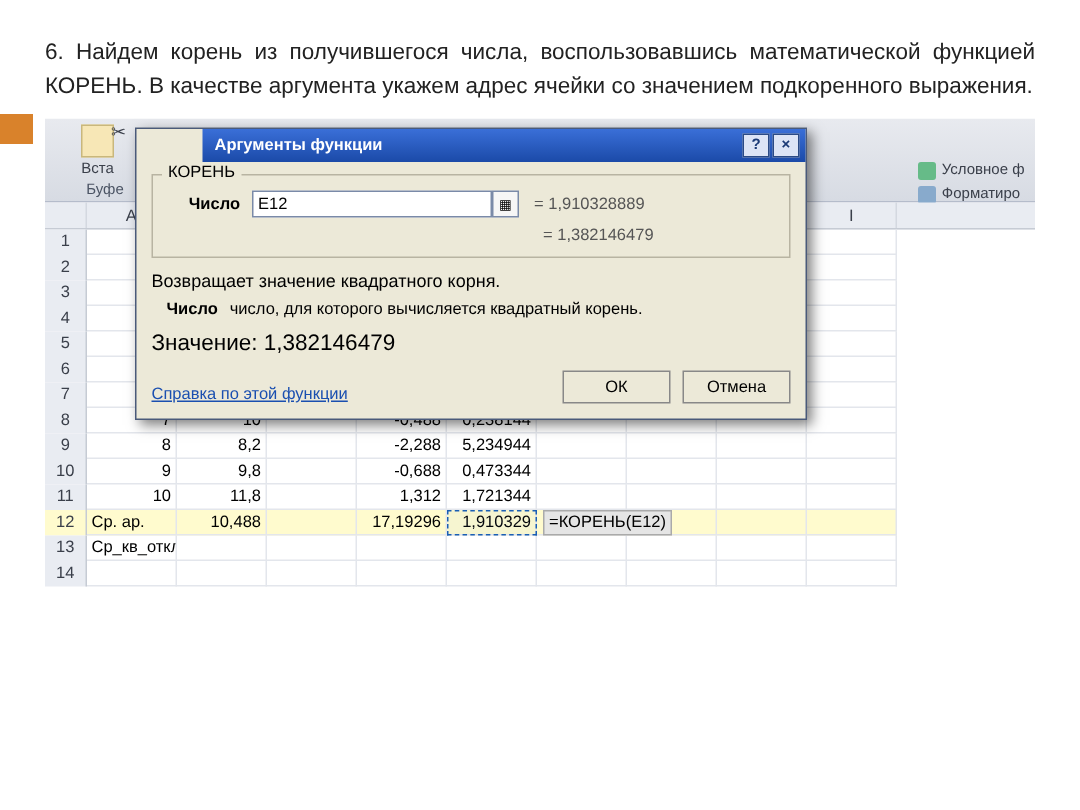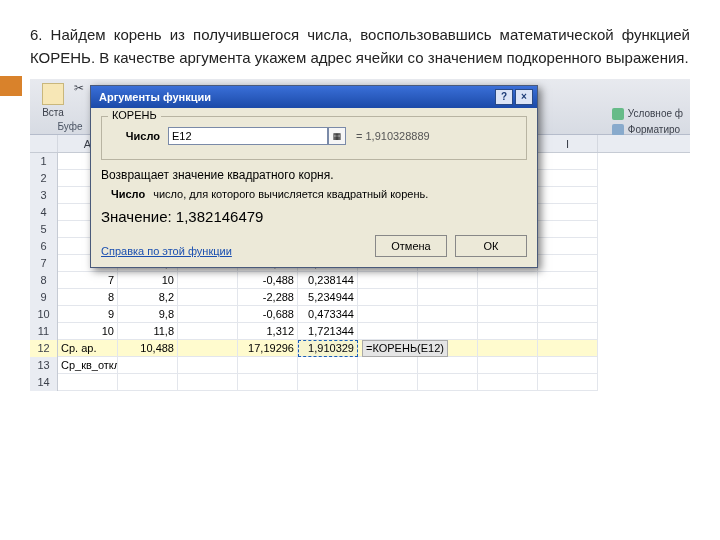--- a/index.html
+++ b/index.html
@@ -42,21 +42,21 @@
     left:0; right:0; top:0; height:56px;
     background: linear-gradient(#e8eaef,#d7dbe3);
     border-bottom:1px solid #b5bccb;
     font-size:10px; color:#3a3f4a;
   }
   .ribbon .grp {
     position:absolute; bottom:2px; text-align:center;
     color:#4b5464; font-size:10px;
   }
   .ribbon .box { position:absolute; border:1px solid #c3c9d6; background:#fff; height:16px; font-size:10px; padding:1px 4px; }
-  .paste { position:absolute; left:6px; top:4px; width:34px; height:40px; text-align:center; font-size:10px;}
+  .paste { position:absolute; left:18px; top:4px; width:34px; height:40px; text-align:center; font-size:10px;}
   .paste .icon { width:22px; height:22px; margin:0 auto 2px; background:#f7e7b6; border:1px solid #c9b77c;}
   .scissors { position:absolute; left:44px; top:2px; font-size:12px;}
   .ribbon .right { position:absolute; right:4px; top:4px; font-size:10px; line-height:14px; color:#3a3f4a;margin-top:24px;}
   .ribbon .right div { display:flex; align-items:center; gap:4px; margin-bottom:2px;}
   .ribbon .right .ico { width:12px; height:12px; background:#6b8; border-radius:2px; }
   
   .colhdr {
     position:absolute; left:0; right:0; top:56px; height:18px;
     display:flex; background:#e9ecf2; font-size:11px; border-bottom:1px solid #c6cbd4;
   }
@@ -77,20 +77,21 @@
     box-shadow:3px 3px 8px rgba(0,0,0,0.5);
     font-family: Tahoma, Arial, sans-serif;
     font-size:11px; color:#000;
   }
   .titlebar {
     height:22px;
     background:linear-gradient(#3a6fd8,#1b4aa8);
     color:#fff; font-weight:bold; font-size:11px;
     display:flex; align-items:center; justify-content:space-between;
     padding:0 4px 0 8px;
+    margin-left:44px;
   }
   .titlebar .btns { display:flex; gap:2px; }
   .titlebar .wbtn { width:18px; height:16px; background:#dce4f6; border:1px solid #2a4a86; color:#1b3a76; font-size:10px; text-align:center; line-height:14px; cursor:pointer;}
   .dlg-body { padding:8px 10px 10px 10px; }
   .fieldset { border:1px solid #b8b4a2; padding:10px 8px 8px 8px; position:relative; margin-bottom:8px;}
   .fieldset .legend { position:absolute; top:-8px; left:6px; background:#ece9d8; padding:0 4px; font-size:11px;}
   .argrow { display:flex; align-items:center; gap:8px; margin-bottom:6px;}
   .argrow .lbl { width:50px; text-align:right; font-weight:bold;}
   .argrow .inputwrap { flex:0 0 180px; display:flex; }
   .argrow input { width:160px; height:18px; border:1px solid #7a8aa8; background:#fff; font-size:11px; padding:0 3px;}
@@ -341,33 +342,34 @@
       <div class="fieldset">
         <div class="legend">КОРЕНЬ</div>
         <div class="argrow">
           <div class="lbl">Число</div>
           <div class="inputwrap">
             <input type="text" value="E12" style="">
             <div class="rangebtn">▦</div>
           </div>
           <div class="eq">= 1,910328889</div>
         </div>
+        <div class="eq" style="margin-left:252px;">= 1,382146479</div>
       </div>
       <div class="desc">Возвращает значение квадратного корня.</div>
       <div class="argdesc">
         <span class="b">Число</span>
         <span>число, для которого вычисляется квадратный корень.</span>
       </div>
       <div class="resultrow">
         <span>Значение:</span>
         <span>1,382146479</span>
       </div>
       <div style="display:flex; justify-content:space-between; align-items:flex-end;">
         <span class="helplink">Справка по этой функции</span>
         <div class="dlg-buttons">
+          <button>ОК</button>
           <button>Отмена</button>
-          <button>ОК</button>
         </div>
       </div>
     </div>
   </div>
 
 </div>
 
 </body></html>

